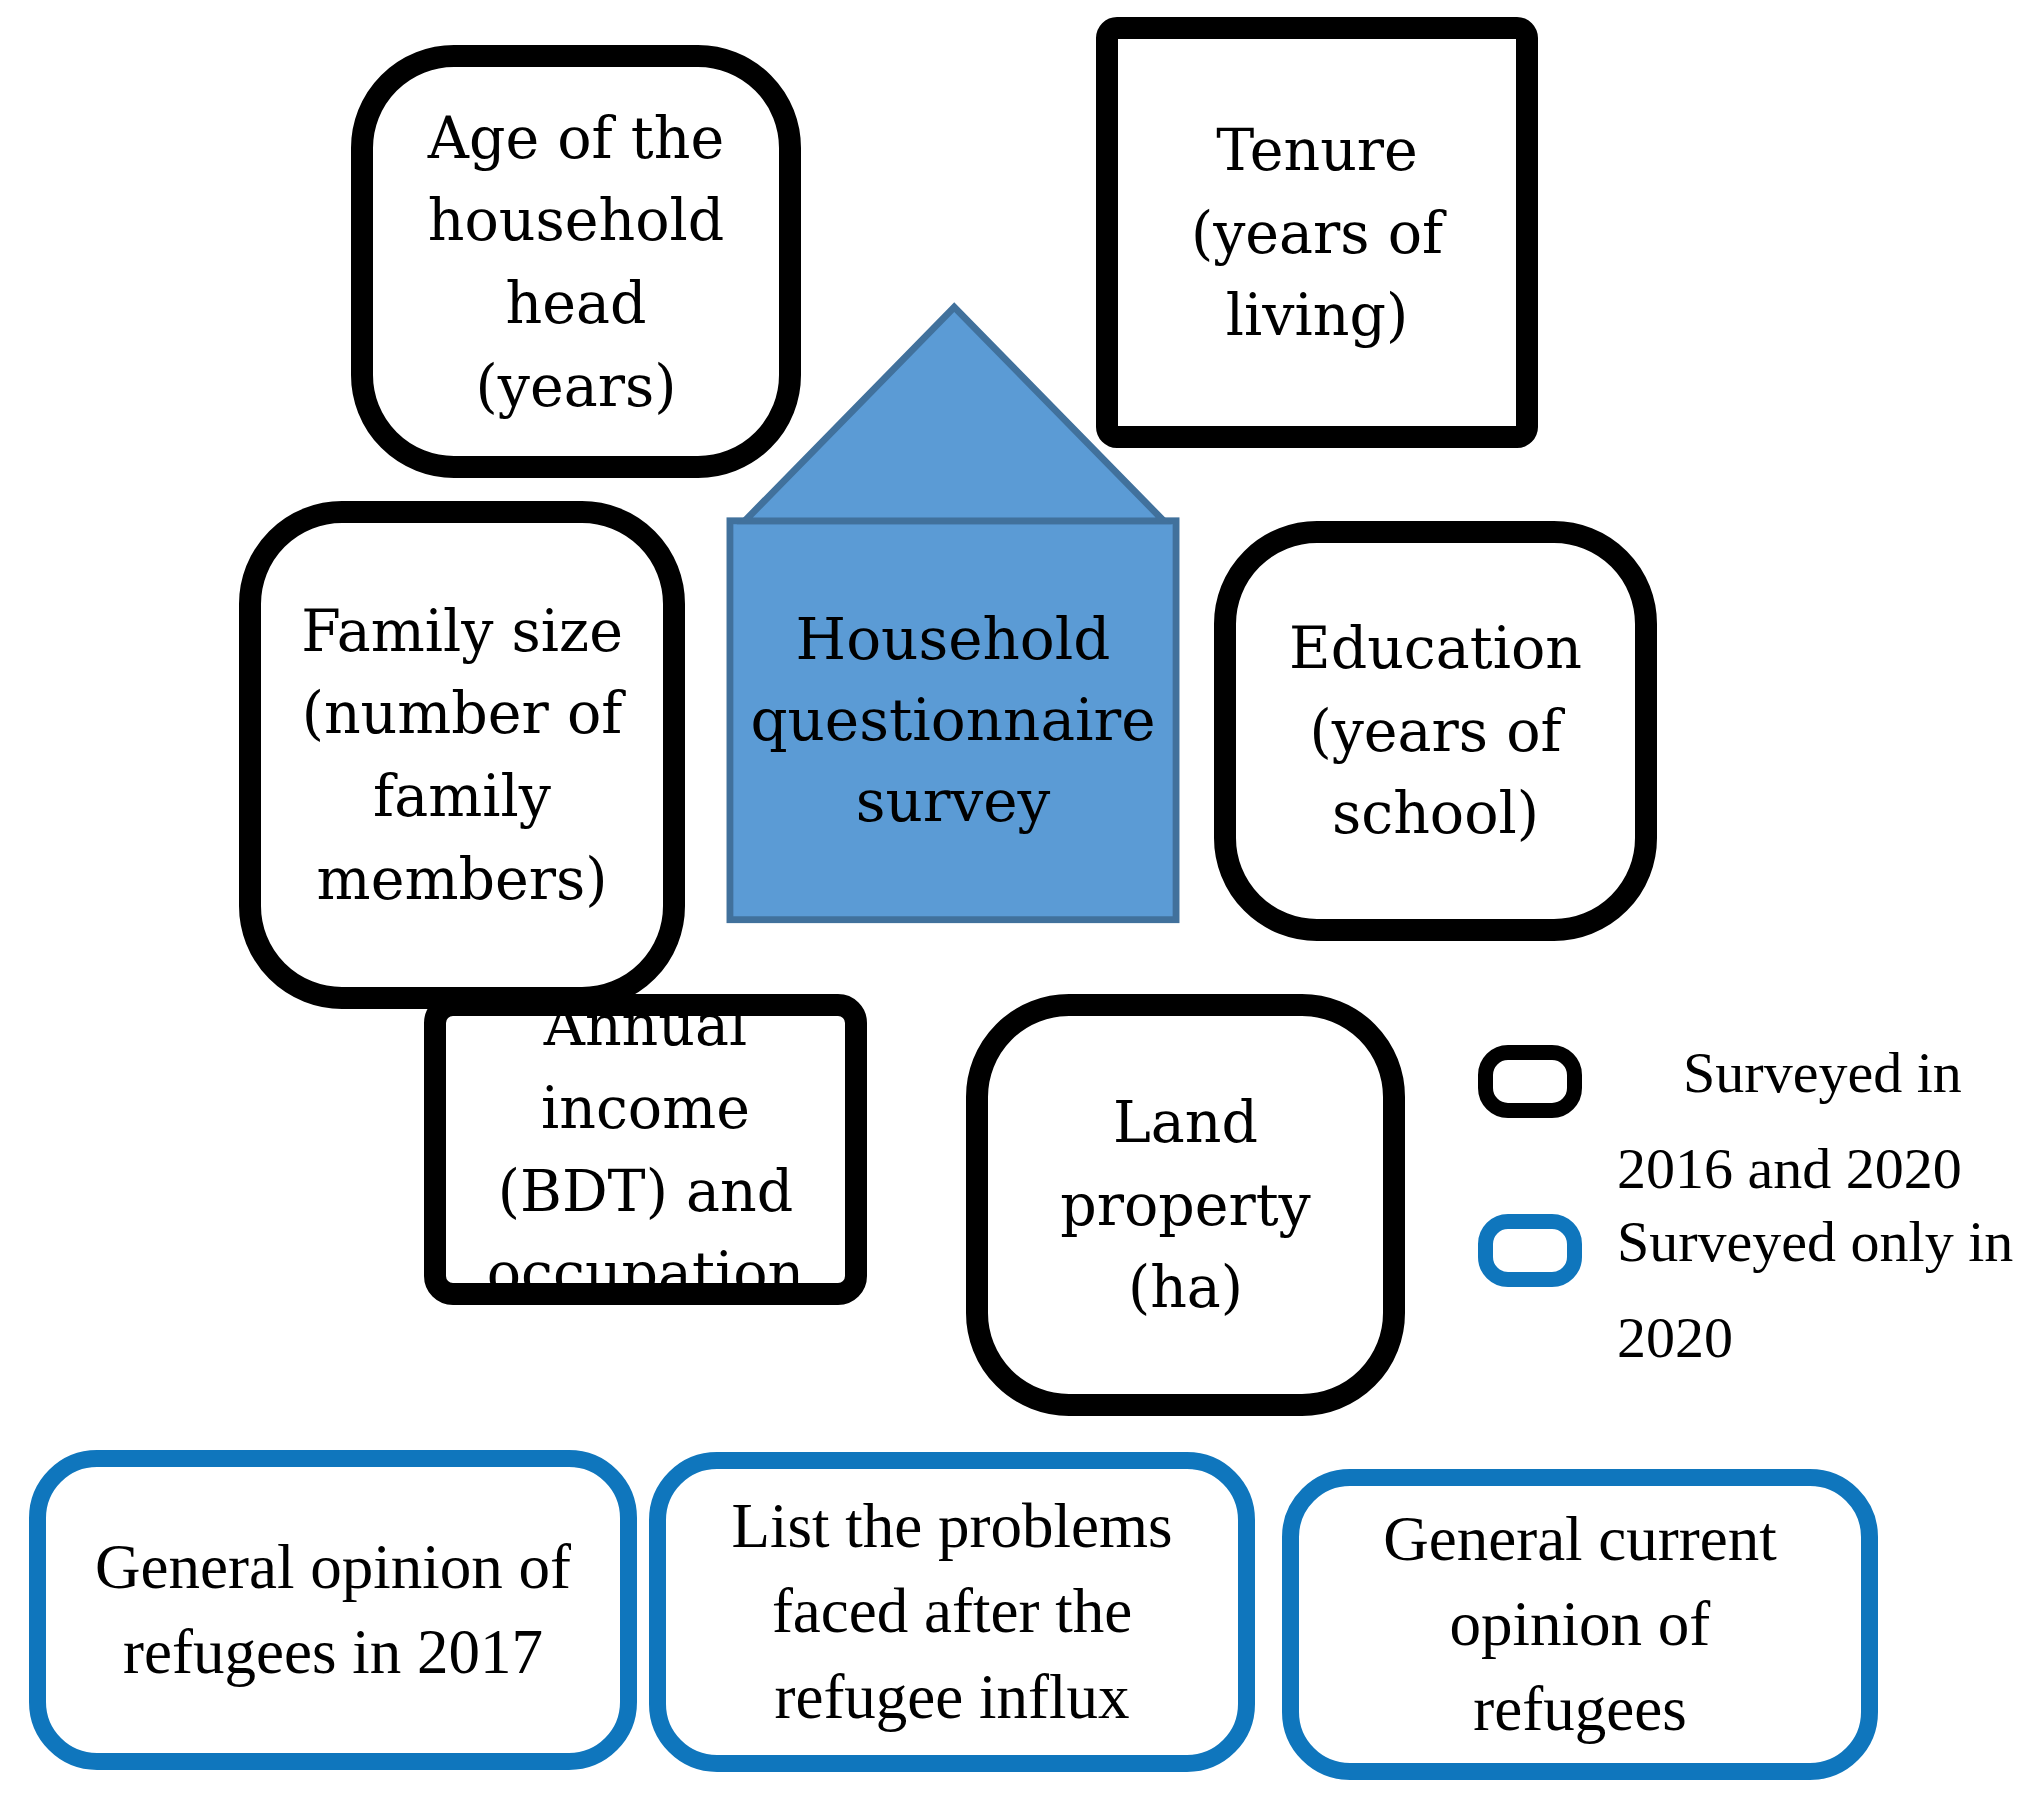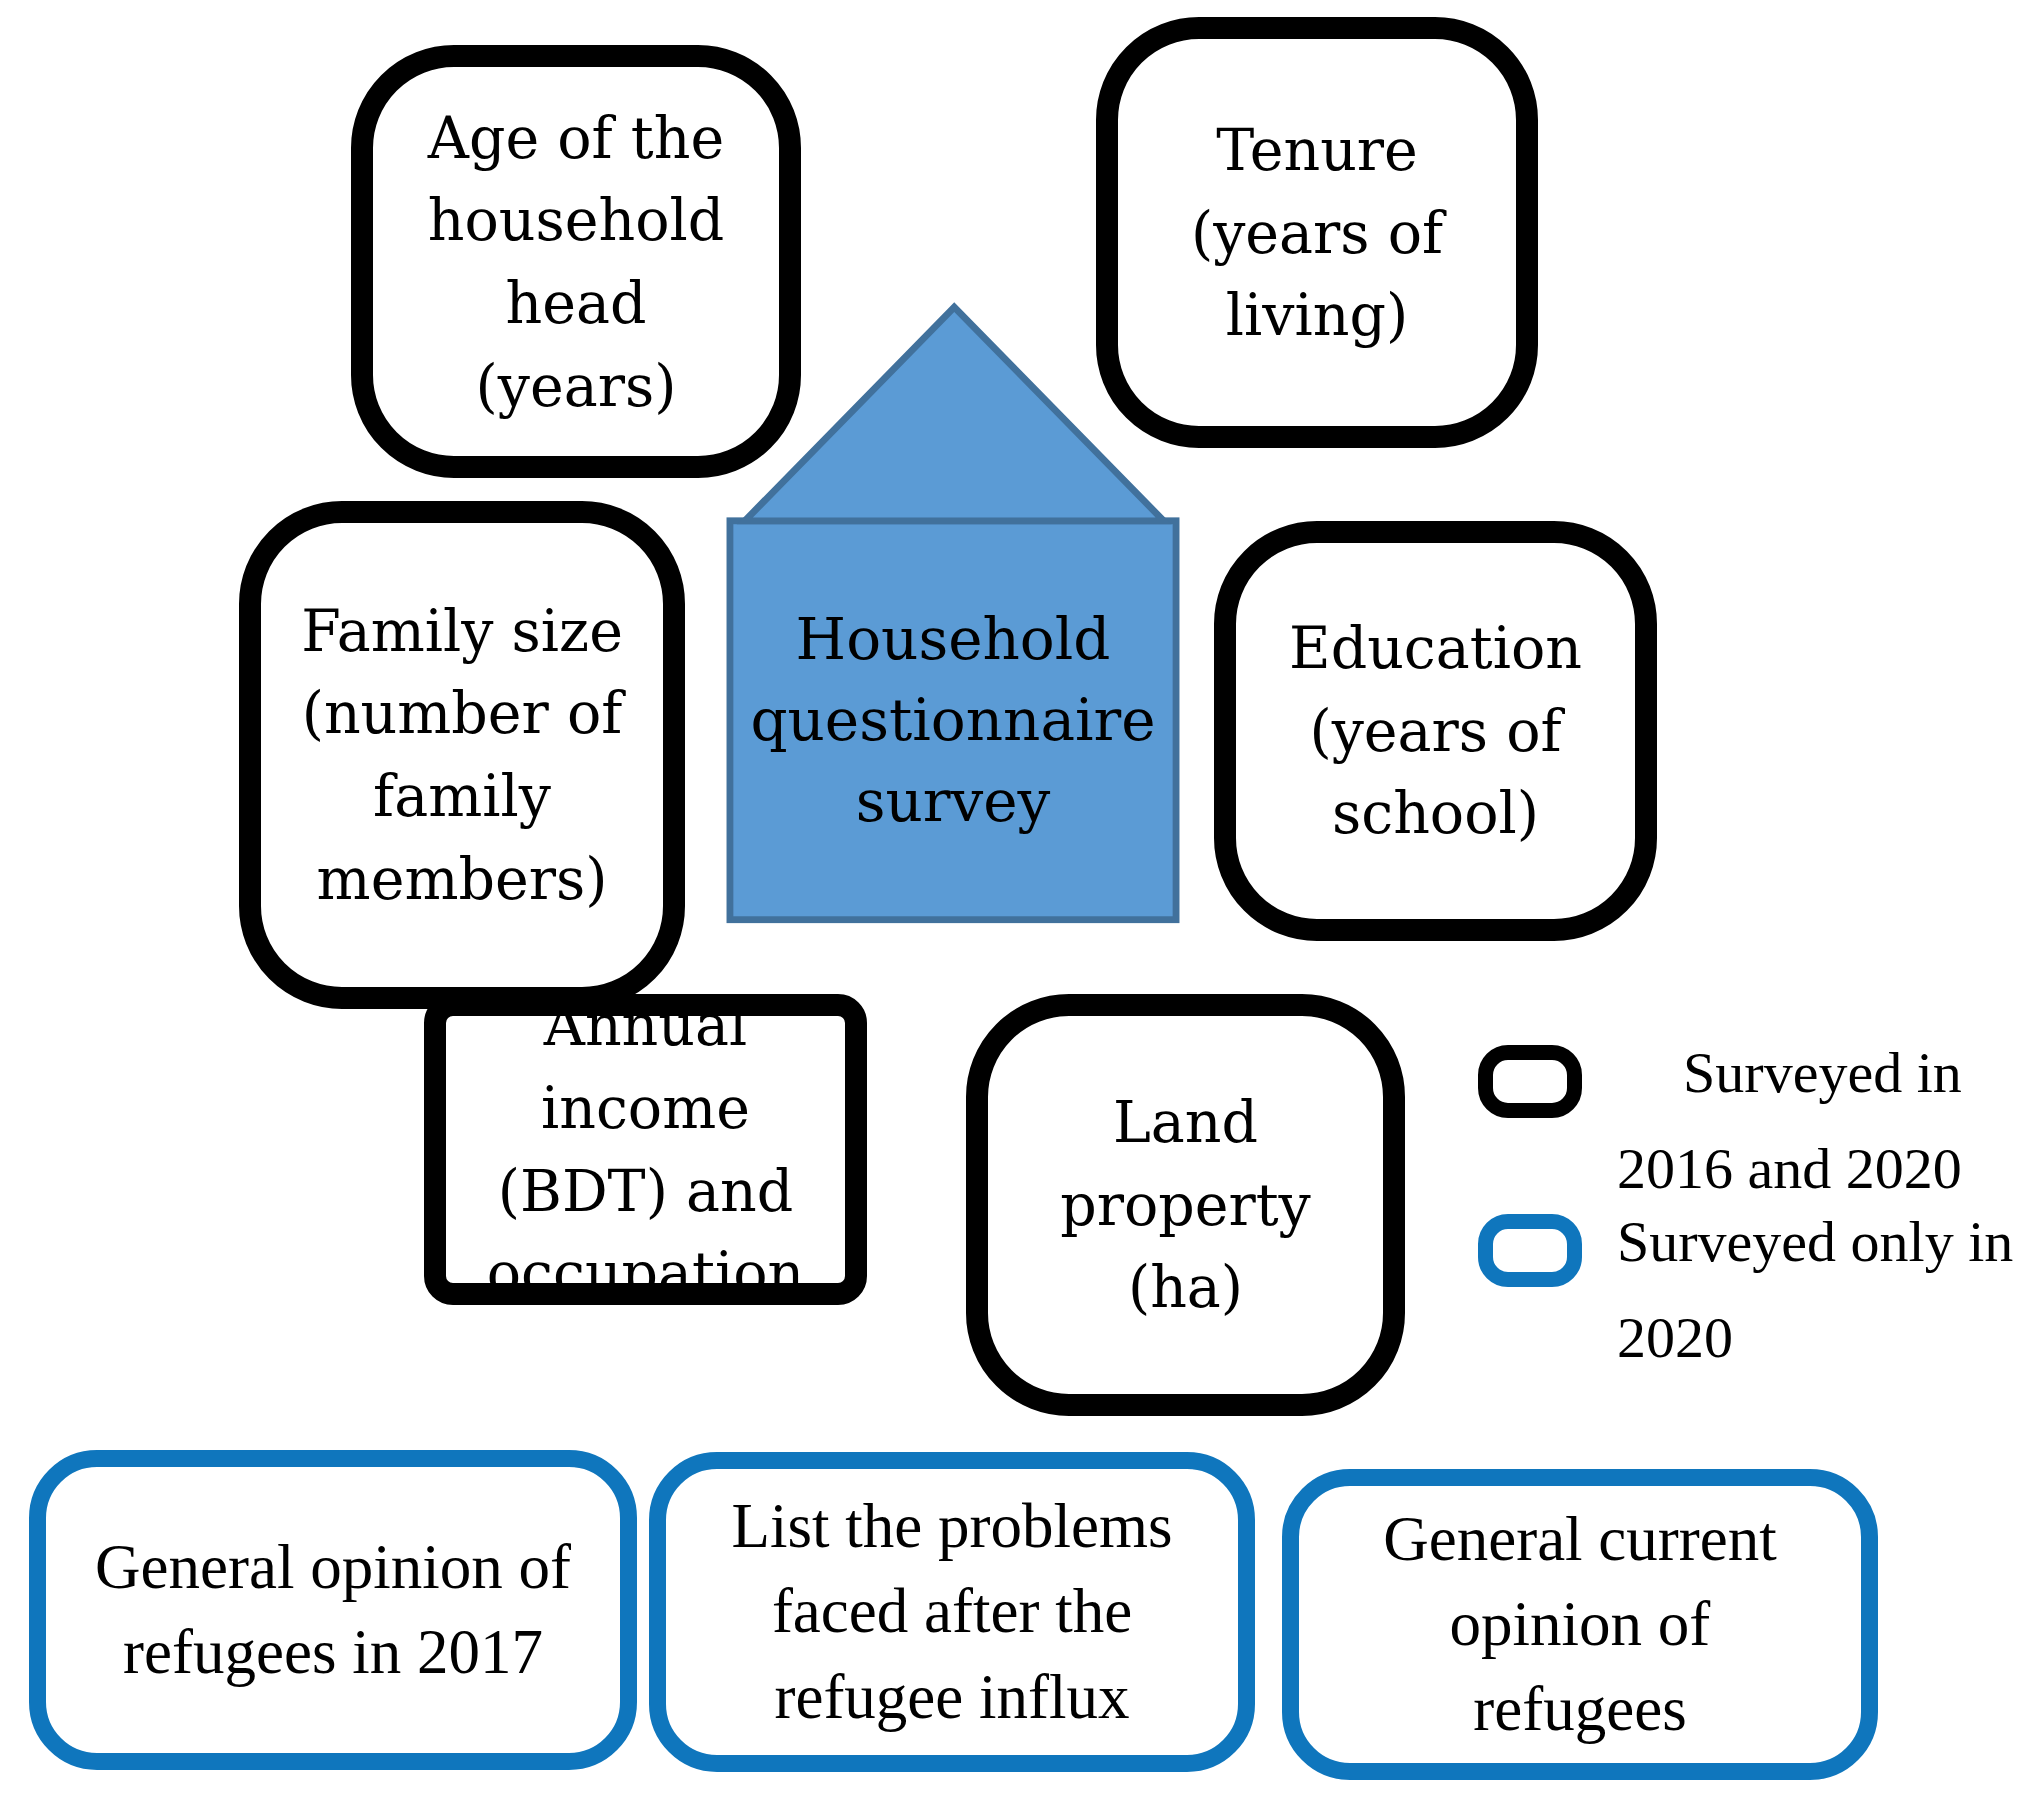--- a/index.html
+++ b/index.html
@@ -57,21 +57,21 @@
 
 <div class="canvas">
 
   <div class="box black-box" style="left: 351px; top: 17.4px; width: 450px; height: 433px; border-color: rgb(0, 0, 0); margin-top: 28px;">
     <span>Age of the
 household
 head
 (years)</span>
   </div>
 
-  <div class="box black-box" style="left: 1096px; top: 17.4px; width: 442px; height: 431px; border-color: rgb(0, 0, 0);">
+  <div class="box black-box" style="left: 1096px; top: 17.4px; width: 442px; height: 431px; border-color: rgb(0, 0, 0); border-radius: 21px;">
     <span>Tenure
 (years of
 living)</span>
   </div>
 
   <div class="box black-box" style="left: 239px; top: 501px; width: 446px; height: 508px; border-color: rgb(0, 0, 0);">
     <span>Family size
 (number of
 family
 members)</span>

